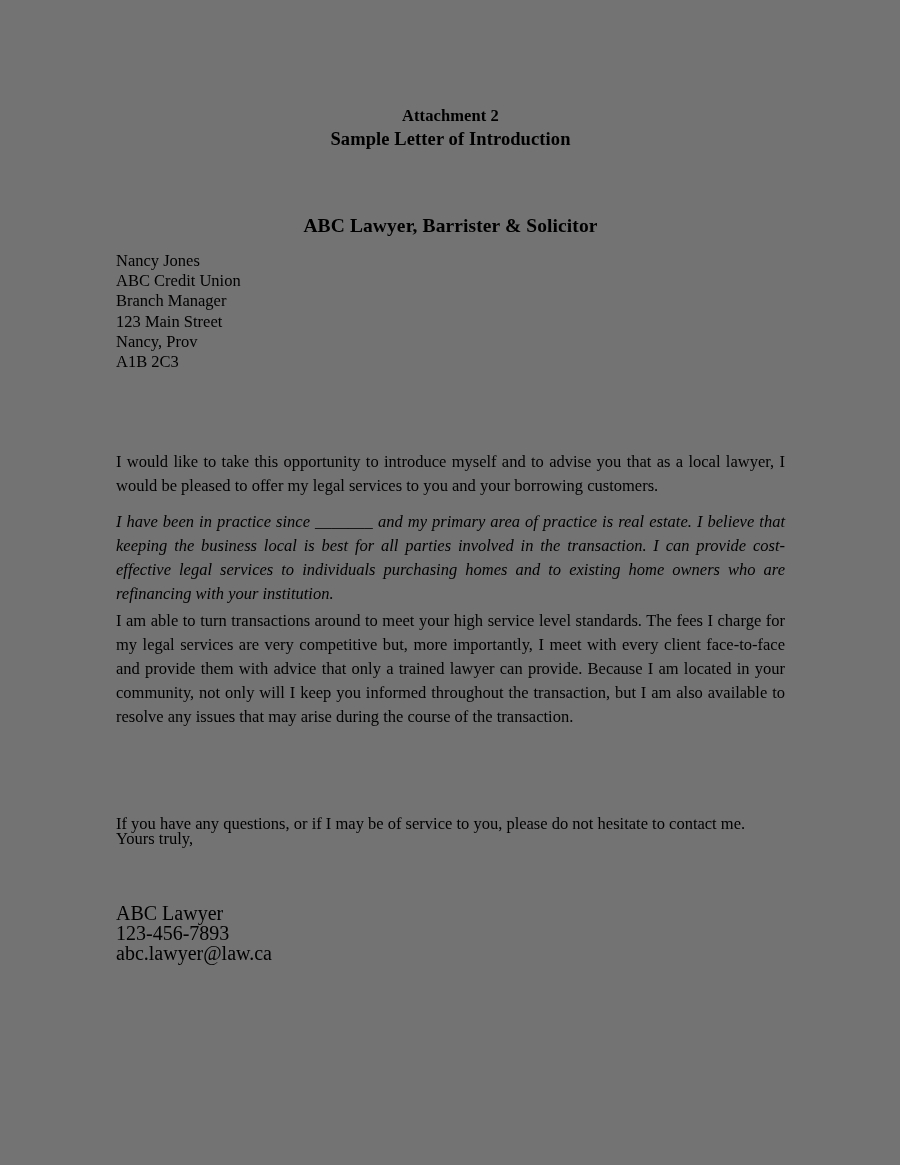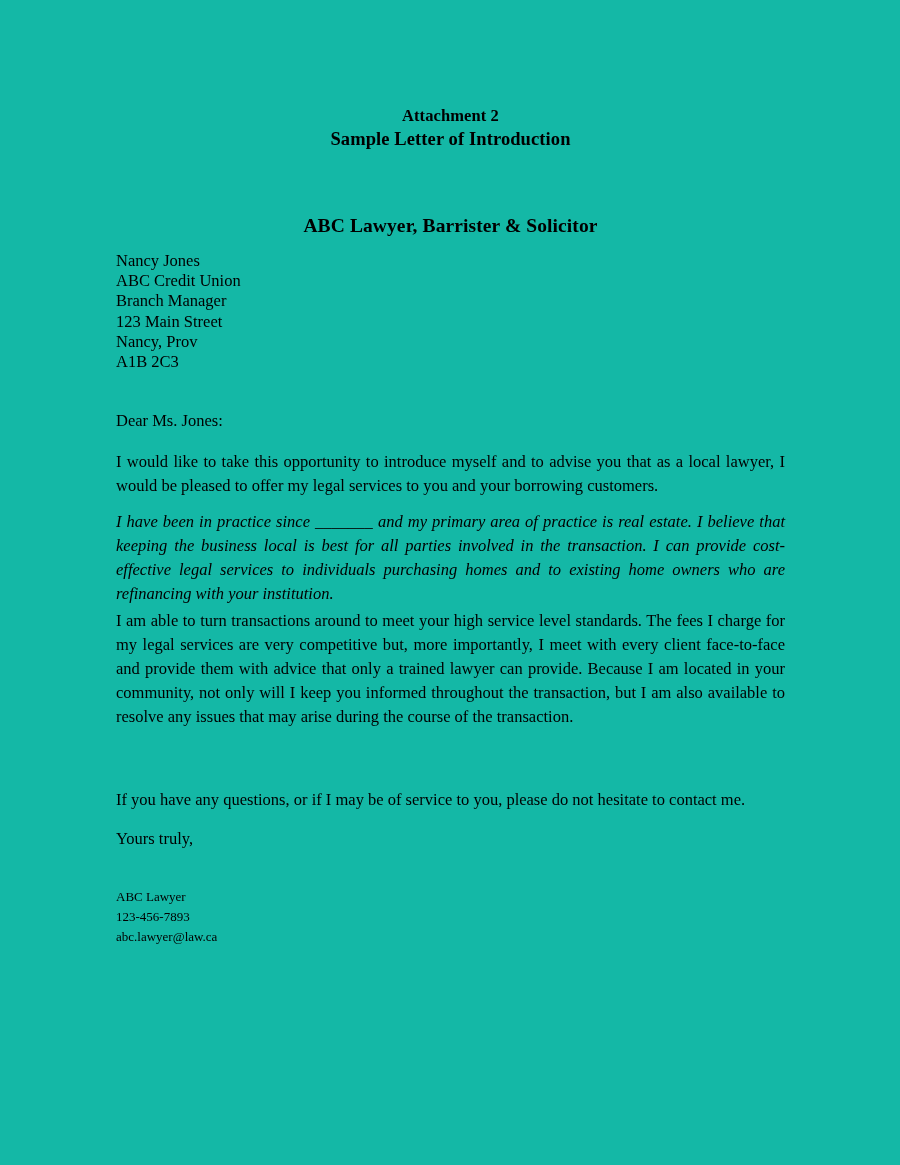--- a/index.html
+++ b/index.html
@@ -13,21 +13,21 @@
     height: 1165px;
     font-family: "Liberation Serif", "DejaVu Serif", serif;
     color: #000000;
     -webkit-font-smoothing: antialiased;
   }
 
   .page {
     position: relative;
     width: 900px;
     height: 1165px;
-    background: #14b8a6;
+    background: #737373;
     box-sizing: border-box;
     overflow: hidden;
   }
 
   
   .content {
     position: absolute;
     left: 116px;
     top: 0;
     width: 669px;
@@ -83,38 +83,39 @@
     margin: 0;
     hyphens: none;
   }
 
   
   .closing {
     font-size: 16.5px;
     line-height: 20px;
   }
   .signature-block {
-    font-size: 13px;
+    font-size: 20px;
     line-height: 20.2px;
+    margin-top: 16px;
   }
   .signature-block .sig-line {
     display: block;
     white-space: pre;
   }
 
   
   .pos-heading      { top: 105px; }
   .pos-firm         { top: 187px; margin-top: 26px; }
   .pos-address      { top: 251px; }
   .pos-salutation   { top: 411px; }
   .pos-par-1        { top: 450px; }
   .pos-par-2        { top: 510px; font-style: italic; }
   .pos-par-3        { top: 609px; }
   .pos-par-4        { top: 728px; }
-  .pos-par-5        { top: 788px; }
+  .pos-par-5        { top: 812px; }
   .pos-closing      { top: 829px; }
   .pos-signature    { top: 887px; }
 </style>
 </head>
 <body>
 
 <div class="page">
 
   <div class="content pos-heading">
     <div class="doc-heading">
@@ -131,23 +132,20 @@
     <div class="address-block">
       <span class="addr-line">Nancy Jones</span>
       <span class="addr-line">ABC Credit Union</span>
       <span class="addr-line">Branch Manager</span>
       <span class="addr-line">123 Main Street</span>
       <span class="addr-line">Nancy, Prov</span>
       <span class="addr-line">A1B 2C3</span>
     </div>
   </div>
 
-  <div class="content pos-salutation">
-    <div class="salutation">Dear Ms. Jones:</div>
-  </div>
 
   <div class="content pos-par-1">
     <p class="body-par">I would like to take this opportunity to introduce myself and to advise you that as a local lawyer, I would be pleased to offer my legal services to you and your borrowing customers.</p>
   </div>
 
   <div class="content pos-par-2">
     <p class="body-par">I have been in practice since _______ and my primary area of practice is real estate. I believe that keeping the business local is best for all parties involved in the transaction. I can provide cost-effective legal services to individuals purchasing homes and to existing home owners who are refinancing with your institution.</p>
   </div>
 
   <div class="content pos-par-3">

